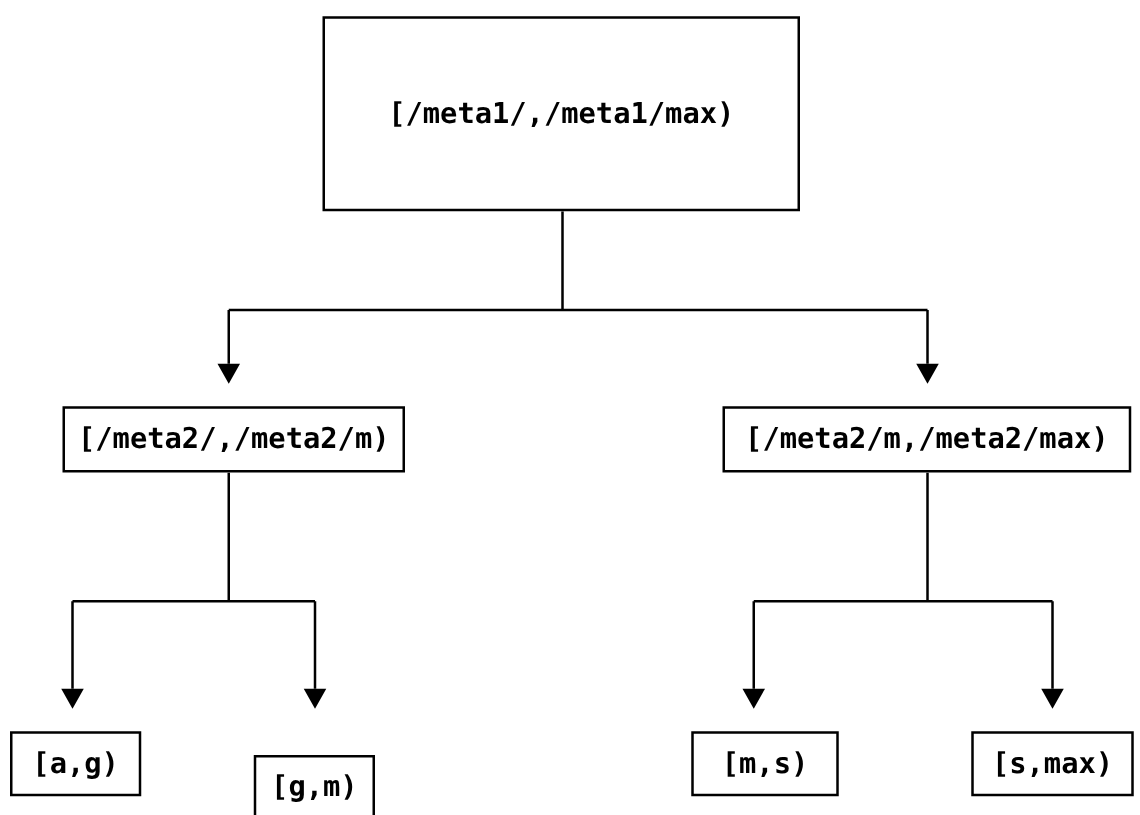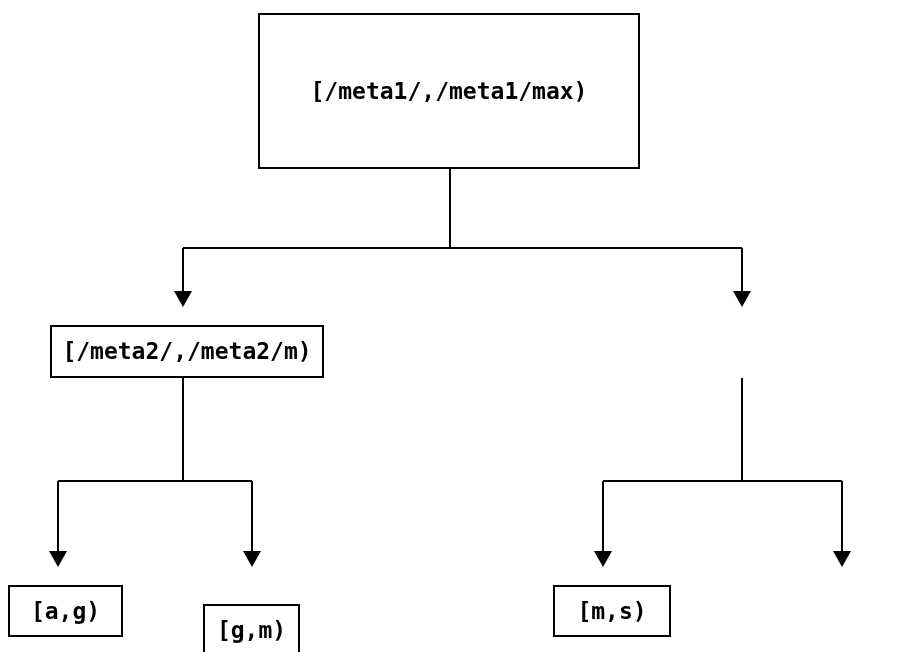--- a/index.html
+++ b/index.html
@@ -58,27 +58,33 @@
   </svg>
 
   <div class="node" style="left:258px; top:13px; width:382px; height:156px;">
     <span class="label">[/meta1/,/meta1/max)</span>
   </div>
 
   <div class="node" style="left:20px; top:325px; width:274px; height:53px;margin-left:30px;">
     <span class="label">[/meta2/,/meta2/m)</span>
   </div>
 
+  <div class="node" style="left:578px; top:325px; width:327px; height:53px;">
+    <span class="label">[/meta2/m,/meta2/max)</span>
+  </div>
 
-  <div class="node" style="left:8px; top:585px; width:115px; height:52px;">
+  <div class="node" style="left:8px; top:585px; width:105px; height:52px;">
     <span class="label">[a,g)</span>
   </div>
 
   <div class="node" style="left:203px; top:604px; width:97px; height:52px;">
     <span class="label">[g,m)</span>
   </div>
 
   <div class="node" style="left:553px; top:585px; width:118px; height:52px;">
     <span class="label">[m,s)</span>
   </div>
 
+  <div class="node" style="left:777px; top:585px; width:130px; height:52px;">
+    <span class="label">[s,max)</span>
+  </div>
 
 </div>
 
 </body></html>

